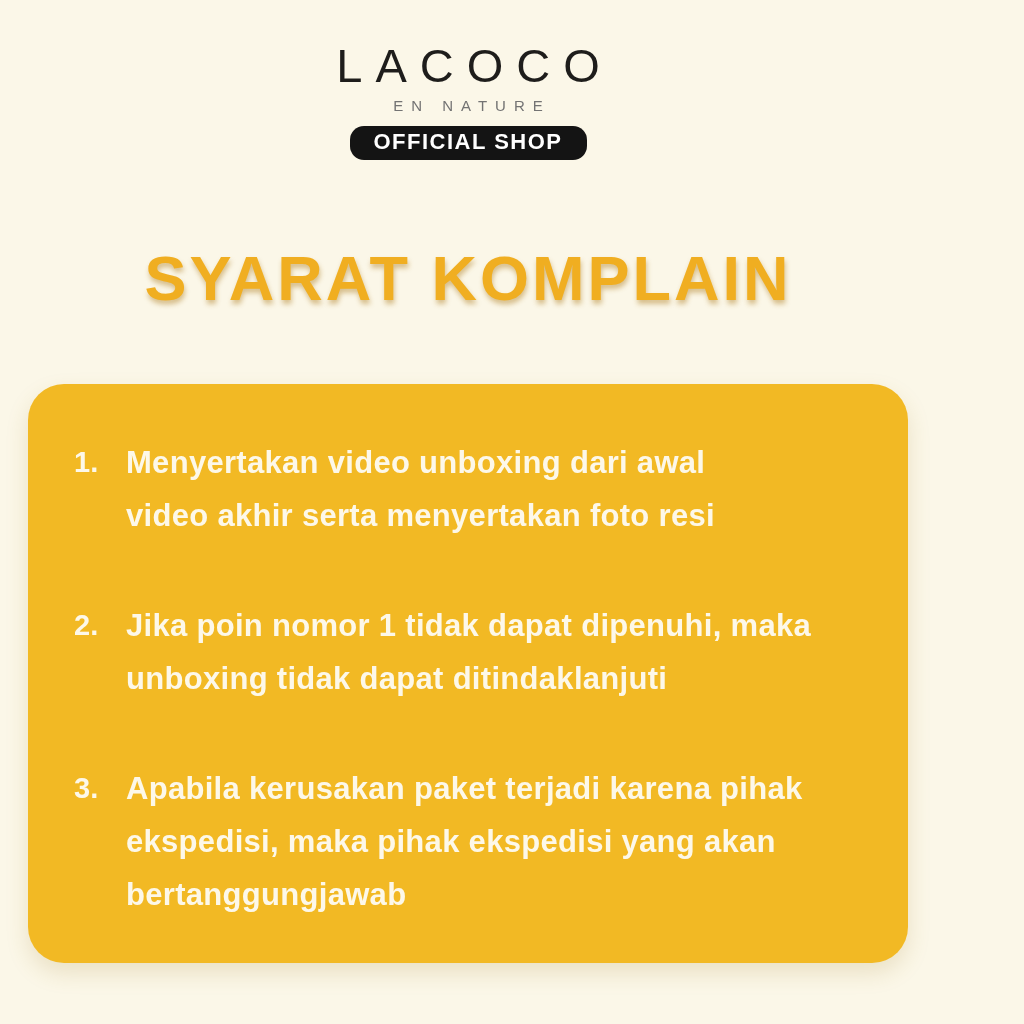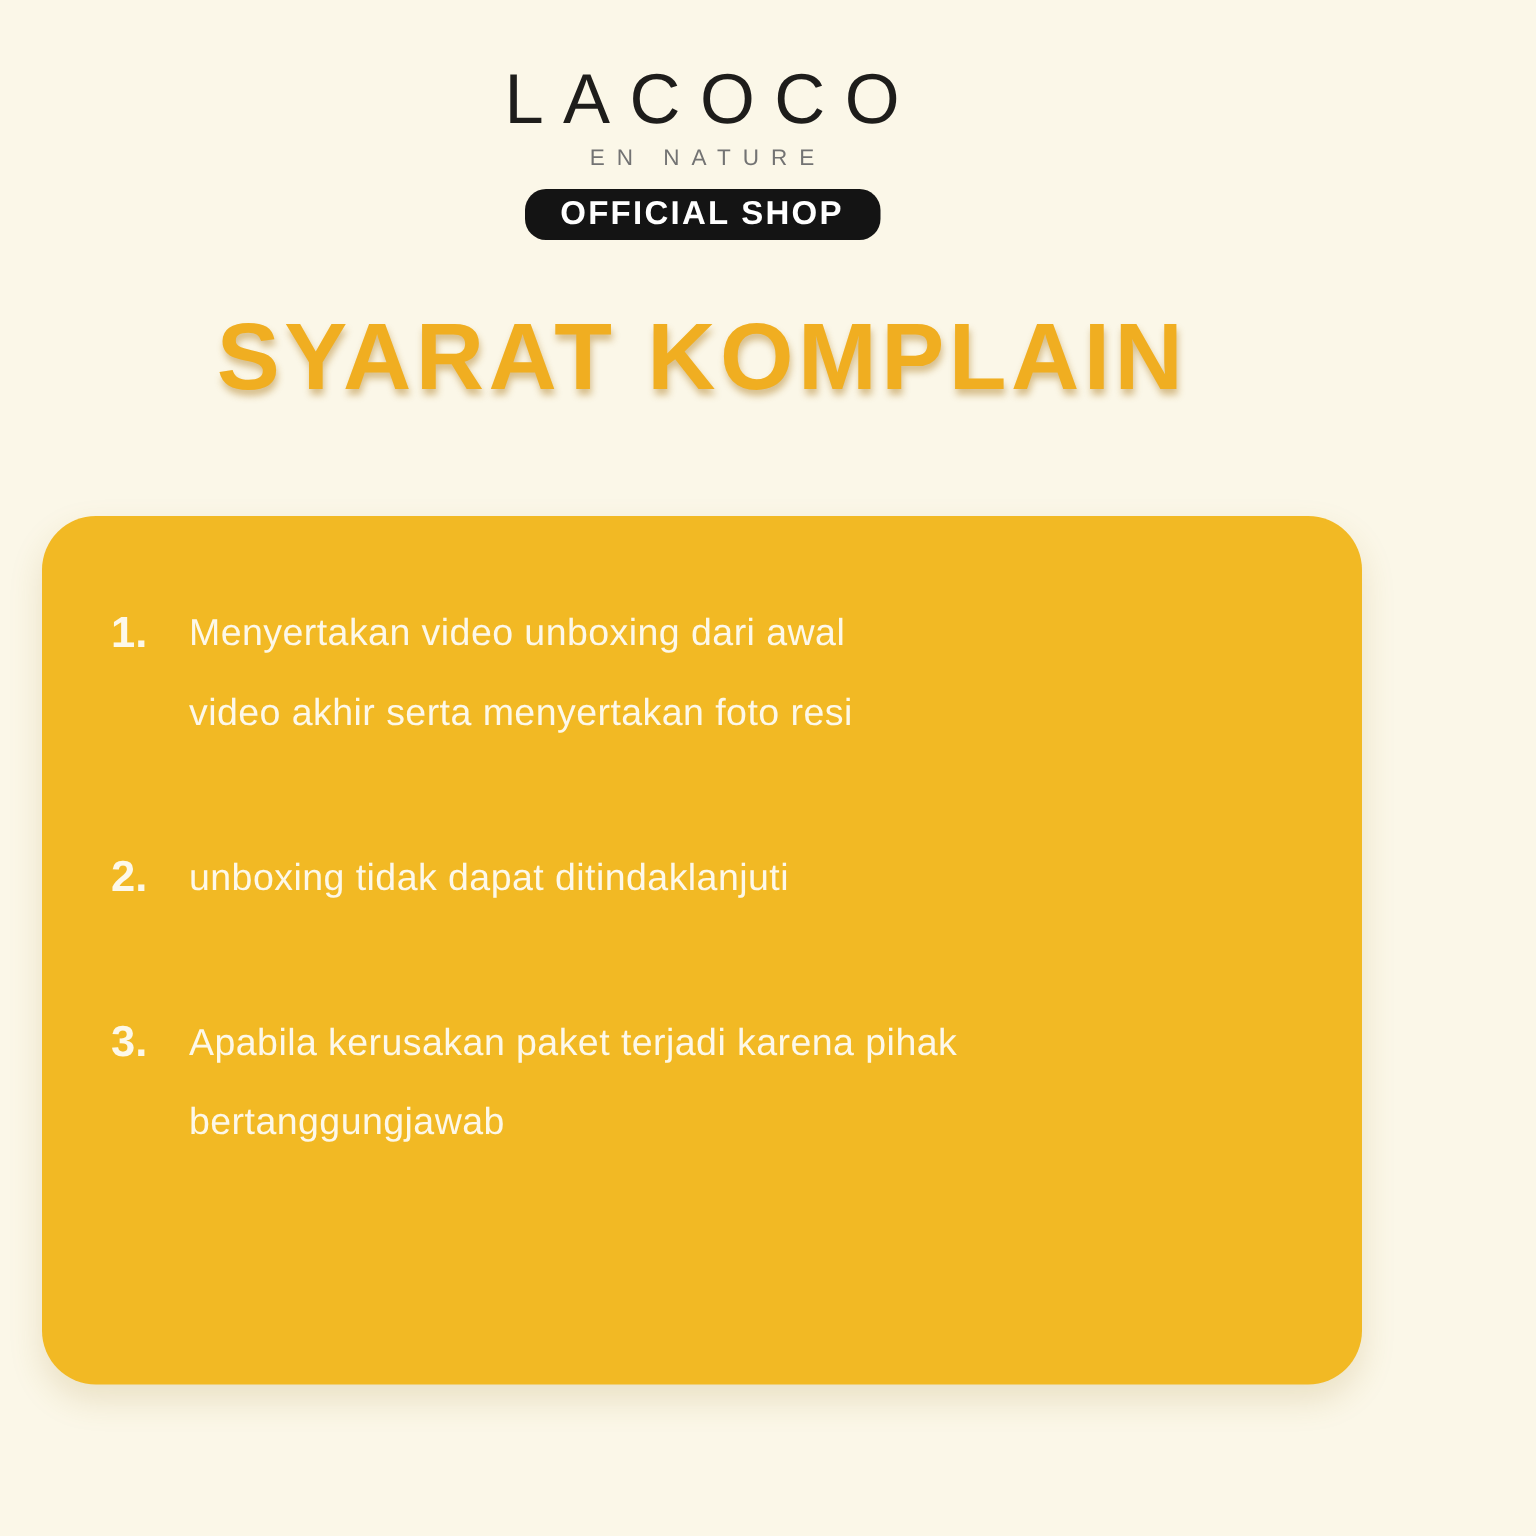--- a/index.html
+++ b/index.html
@@ -42,21 +42,21 @@
     color: #ffffff;
     border-radius: 14px;
     padding: 3px 24px 5px 24px;
     font-size: 22px;
     font-weight: 700;
     letter-spacing: 1.5px;
   }
 
   
   .page-title {
-    margin-top: 42px;
+    margin-top: 82px;
     font-size: 63px;
     font-weight: 700;
     letter-spacing: 3px;
     color: #F0AE21;
     text-shadow: 1px 4px 5px rgba(170, 120, 25, 0.45);
     white-space: nowrap;
   }
 
   
   .terms-card {
@@ -75,22 +75,22 @@
   }
   .term-item:last-child { margin-bottom: 0; }
   .term-number {
     width: 52px;
     flex: 0 0 52px;
     font-size: 29px;
     font-weight: 700;
     line-height: 53px;
   }
   .term-lines {
-    font-size: 25px;
-    font-weight: 400;
+    font-size: 31px;
+    font-weight: 700;
     line-height: 53px;
     letter-spacing: 0.3px;
   }
   .term-line { white-space: nowrap; }
 </style>
 </head>
 <body>
 
 <div class="poster">
 
@@ -108,27 +108,29 @@
       <div class="term-number">1.</div>
       <div class="term-lines">
         <div class="term-line">Menyertakan video unboxing dari awal</div>
         <div class="term-line">video akhir serta menyertakan foto resi</div>
       </div>
     </div>
 
     <div class="term-item">
       <div class="term-number">2.</div>
       <div class="term-lines">
+        <div class="term-line">Jika poin nomor 1 tidak dapat dipenuhi, maka</div>
         <div class="term-line">unboxing tidak dapat ditindaklanjuti</div>
       </div>
     </div>
 
     <div class="term-item">
       <div class="term-number">3.</div>
       <div class="term-lines">
         <div class="term-line">Apabila kerusakan paket terjadi karena pihak</div>
+        <div class="term-line">ekspedisi, maka pihak ekspedisi yang akan</div>
         <div class="term-line">bertanggungjawab</div>
       </div>
     </div>
 
   </div>
 
 </div>
 
 </body></html>

